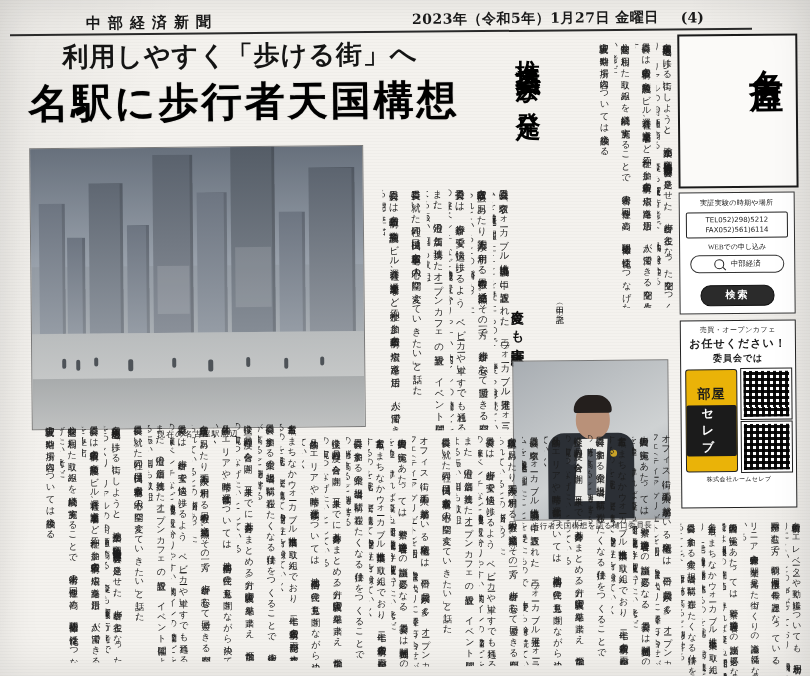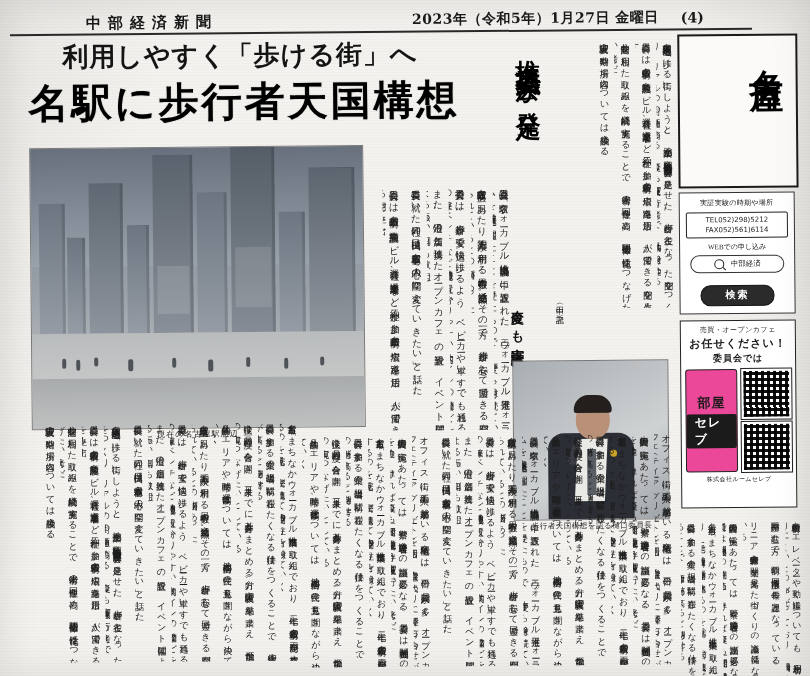--- a/index.html
+++ b/index.html
@@ -208,26 +208,26 @@
   }
   .ad-box{
     position:absolute;left:4px;top:290px;width:116px;height:188px;
     border:1px solid #222;background:#fff;box-sizing:border-box;padding:4px;
   }
   .ad-h1{font-size:7px;text-align:center;letter-spacing:0.5px;}
   .ad-h2{font-size:11px;font-weight:700;text-align:center;letter-spacing:1px;margin-top:1px;}
   .ad-h3{font-size:9px;font-weight:700;text-align:center;letter-spacing:1px;margin-top:1px;}
   .ad-mid{display:flex;gap:4px;margin-top:4px;}
   .ad-logo{
-    width:54px;border:1px solid #222;border-radius:3px;background:#ec4899;
+    width:54px;border:1px solid #222;border-radius:3px;background:#eab308;
     display:flex;flex-direction:column;align-items:center;justify-content:center;
     padding:3px 0;gap:2px;
   }
   .ad-logo .l1{font-size:13px;font-weight:700;letter-spacing:1px;}
-  .ad-logo .l2{font-size:12px;font-weight:700;background:#1b1b1b;color:#fff;padding:0 8px;border-radius:2px;letter-spacing:1px;}
+  .ad-logo .l2{font-size:12px;font-weight:700;background:#1b1b1b;color:#fff;padding:0 15px;border-radius:2px;letter-spacing:1px;}
   .qr{width:52px;height:52px;background:
       repeating-linear-gradient(0deg,#111 0 3px,#fff 3px 6px),
       repeating-linear-gradient(90deg,#111 0 3px,#fff 3px 6px);
     background-blend-mode:multiply;border:2px solid #fff;outline:1px solid #222;}
   .qr.small{width:46px;height:46px;}
   .ad-foot{font-size:6px;text-align:center;margin-top:3px;letter-spacing:0.4px;}
   .side-lower{
     position:absolute;left:2px;top:486px;width:122px;height:180px;
   }
   .side-lower .vcol{top:0;height:176px;width:16px;font-size:8.6px;}

